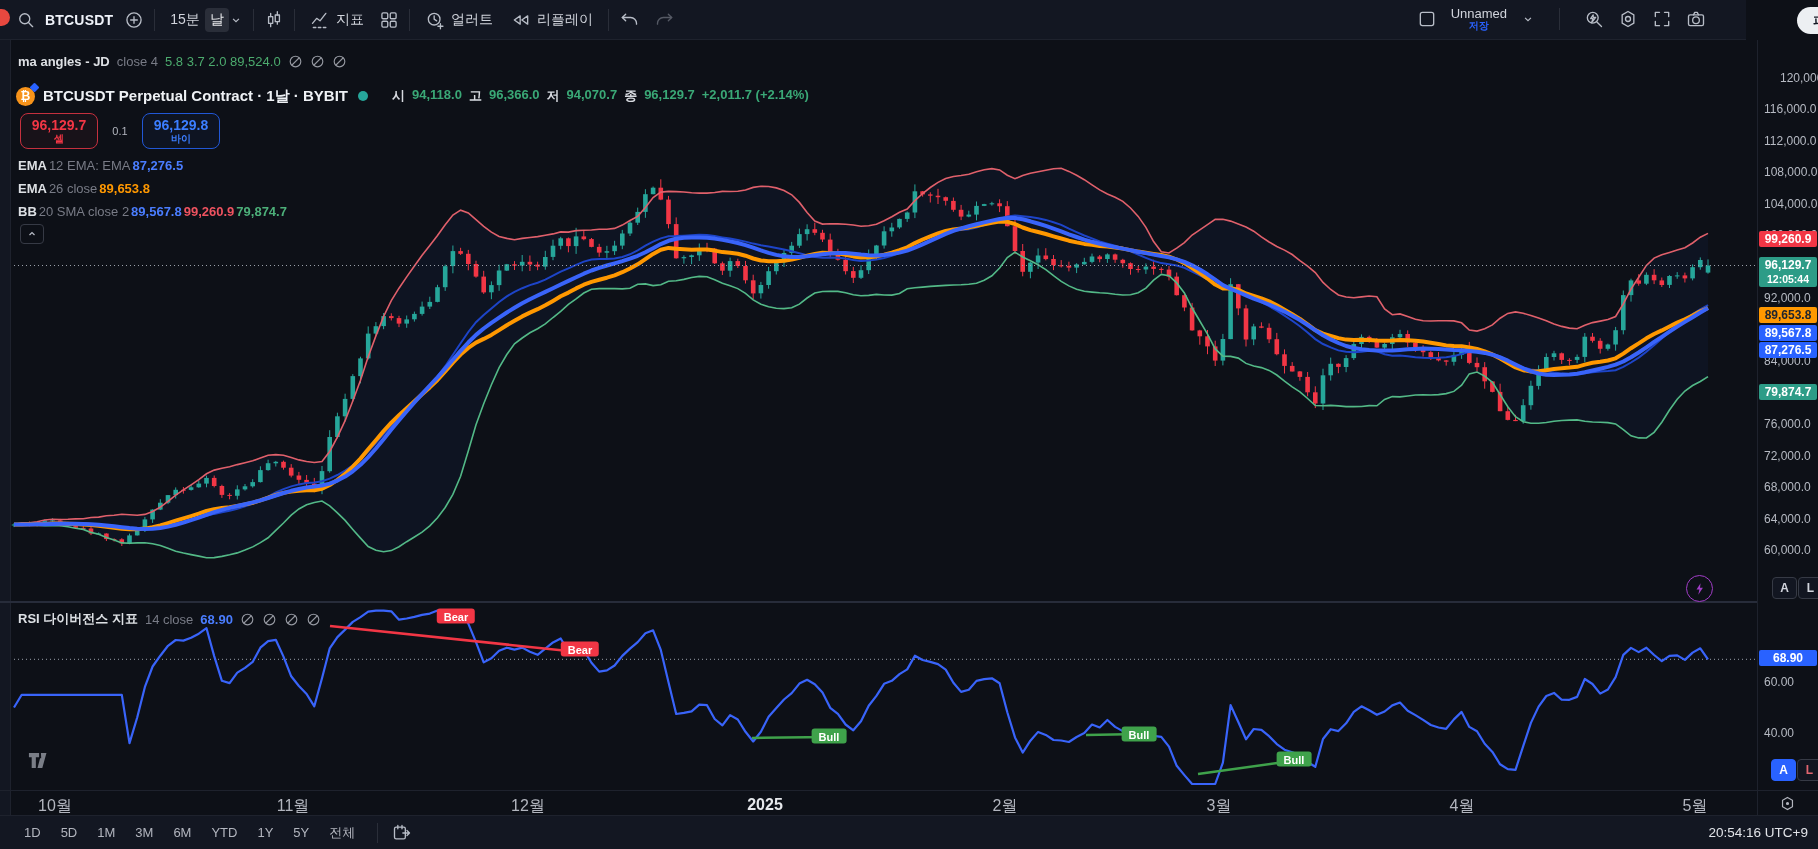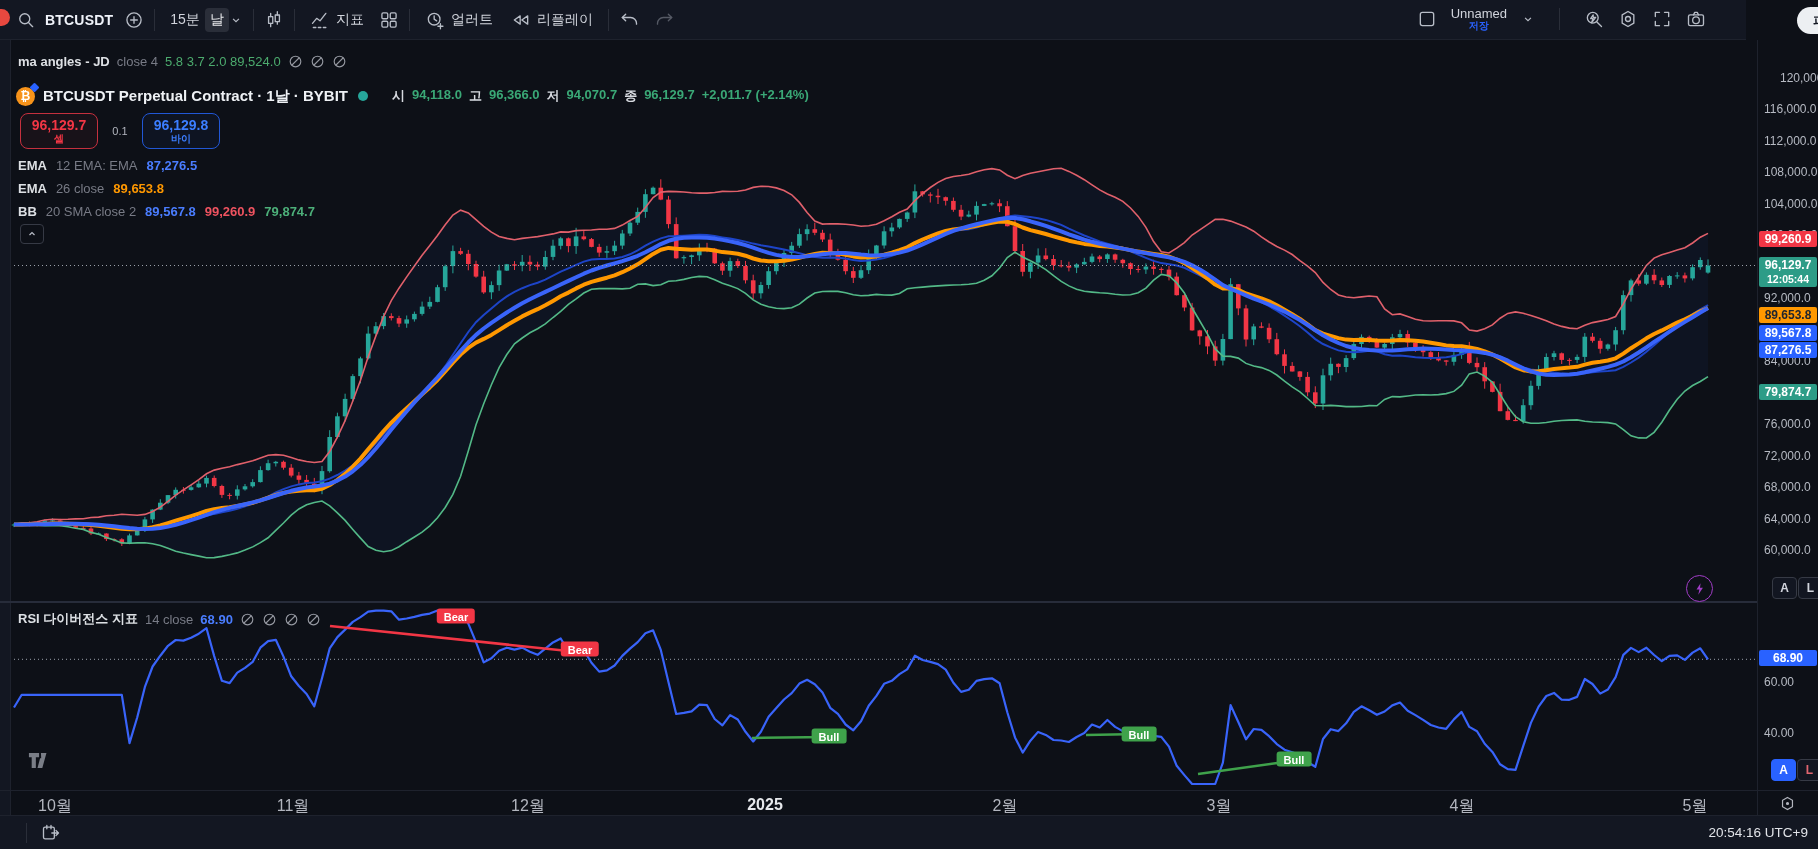--- a/index.html
+++ b/index.html
@@ -49,21 +49,21 @@
   
   .trade{left:20px;top:113px;gap:0;z-index:3}
   .tbtn{width:76px;height:34px;border-radius:8px;display:flex;flex-direction:column;align-items:center;
         justify-content:center;line-height:1.1;cursor:pointer}
   .tbtn .pr{font-size:14px;font-weight:700}
   .tbtn .lb{font-size:10px;font-weight:600}
   .sell{border:1px solid #c5303e;color:#f23645;background:rgba(242,54,69,.05)}
   .buy{border:1px solid #2157d6;color:#3c7eff;background:rgba(41,98,255,.05)}
   .spread{width:44px;text-align:center;font-size:11px;color:#b2b5be}
   
-  .ind{left:18px;height:18px;gap:9px;font-size:13px}
+  .ind{left:18px;height:18px;gap:2px;font-size:13px}
   .c-blue{color:#4a7dff;font-weight:600}
   .c-orange{color:#ff9800;font-weight:600}
   .c-red{color:#ef5360;font-weight:600}
   .c-green{color:#4caf79;font-weight:600}
   .collapse-btn{position:absolute;left:20px;top:224px;width:22px;height:18px;border:1px solid #363a45;
         border-radius:4px;display:flex;align-items:center;justify-content:center;z-index:3;color:#b2b5be}
   
   #chart-svg{position:absolute;left:0;top:0;z-index:1}
   .pane-divider{position:absolute;left:0;top:601px;width:1818px;height:2px;background:#272c3a;z-index:2}
   .price-axis{position:absolute;left:1757px;top:40px;width:61px;height:775px;border-left:1px solid #1e222d;
@@ -894,20 +894,31 @@
     <div class="ttick" style="left: 293px;">11월</div>
     <div class="ttick" style="left: 528px;">12월</div>
     <div class="ttick year" style="left: 765px;">2025</div>
     <div class="ttick" style="left: 1005px;">2월</div>
     <div class="ttick" style="left: 1219px;">3월</div>
     <div class="ttick" style="left: 1462px;">4월</div>
     <div class="ttick" style="left: 1695px;">5월</div>
   </div>
 
 <div class="bottombar">
+  <span id="ranges" style="display:flex;align-items:center">
+      <span class="rng">1D</span>
+      <span class="rng">5D</span>
+      <span class="rng">1M</span>
+      <span class="rng">3M</span>
+      <span class="rng">6M</span>
+      <span class="rng">YTD</span>
+      <span class="rng">1Y</span>
+      <span class="rng">5Y</span>
+      <span class="rng">전체</span>
+    </span>
   <span class="bb-sep"></span>
   <span class="icon">
       <svg width="20" height="20" viewBox="0 0 24 24" fill="none" stroke="#b8bdc7" stroke-width="1.6" stroke-linecap="round" stroke-linejoin="round">
         <rect x="3" y="5" width="13" height="14" rx="2"></rect>
         <path d="M7 3v4M12 3v4"></path>
         <path d="M13 12h8M18 9l3 3-3 3"></path>
       </svg>
     </span>
   <span class="clock">20:54:16 UTC+9</span>
 </div>

